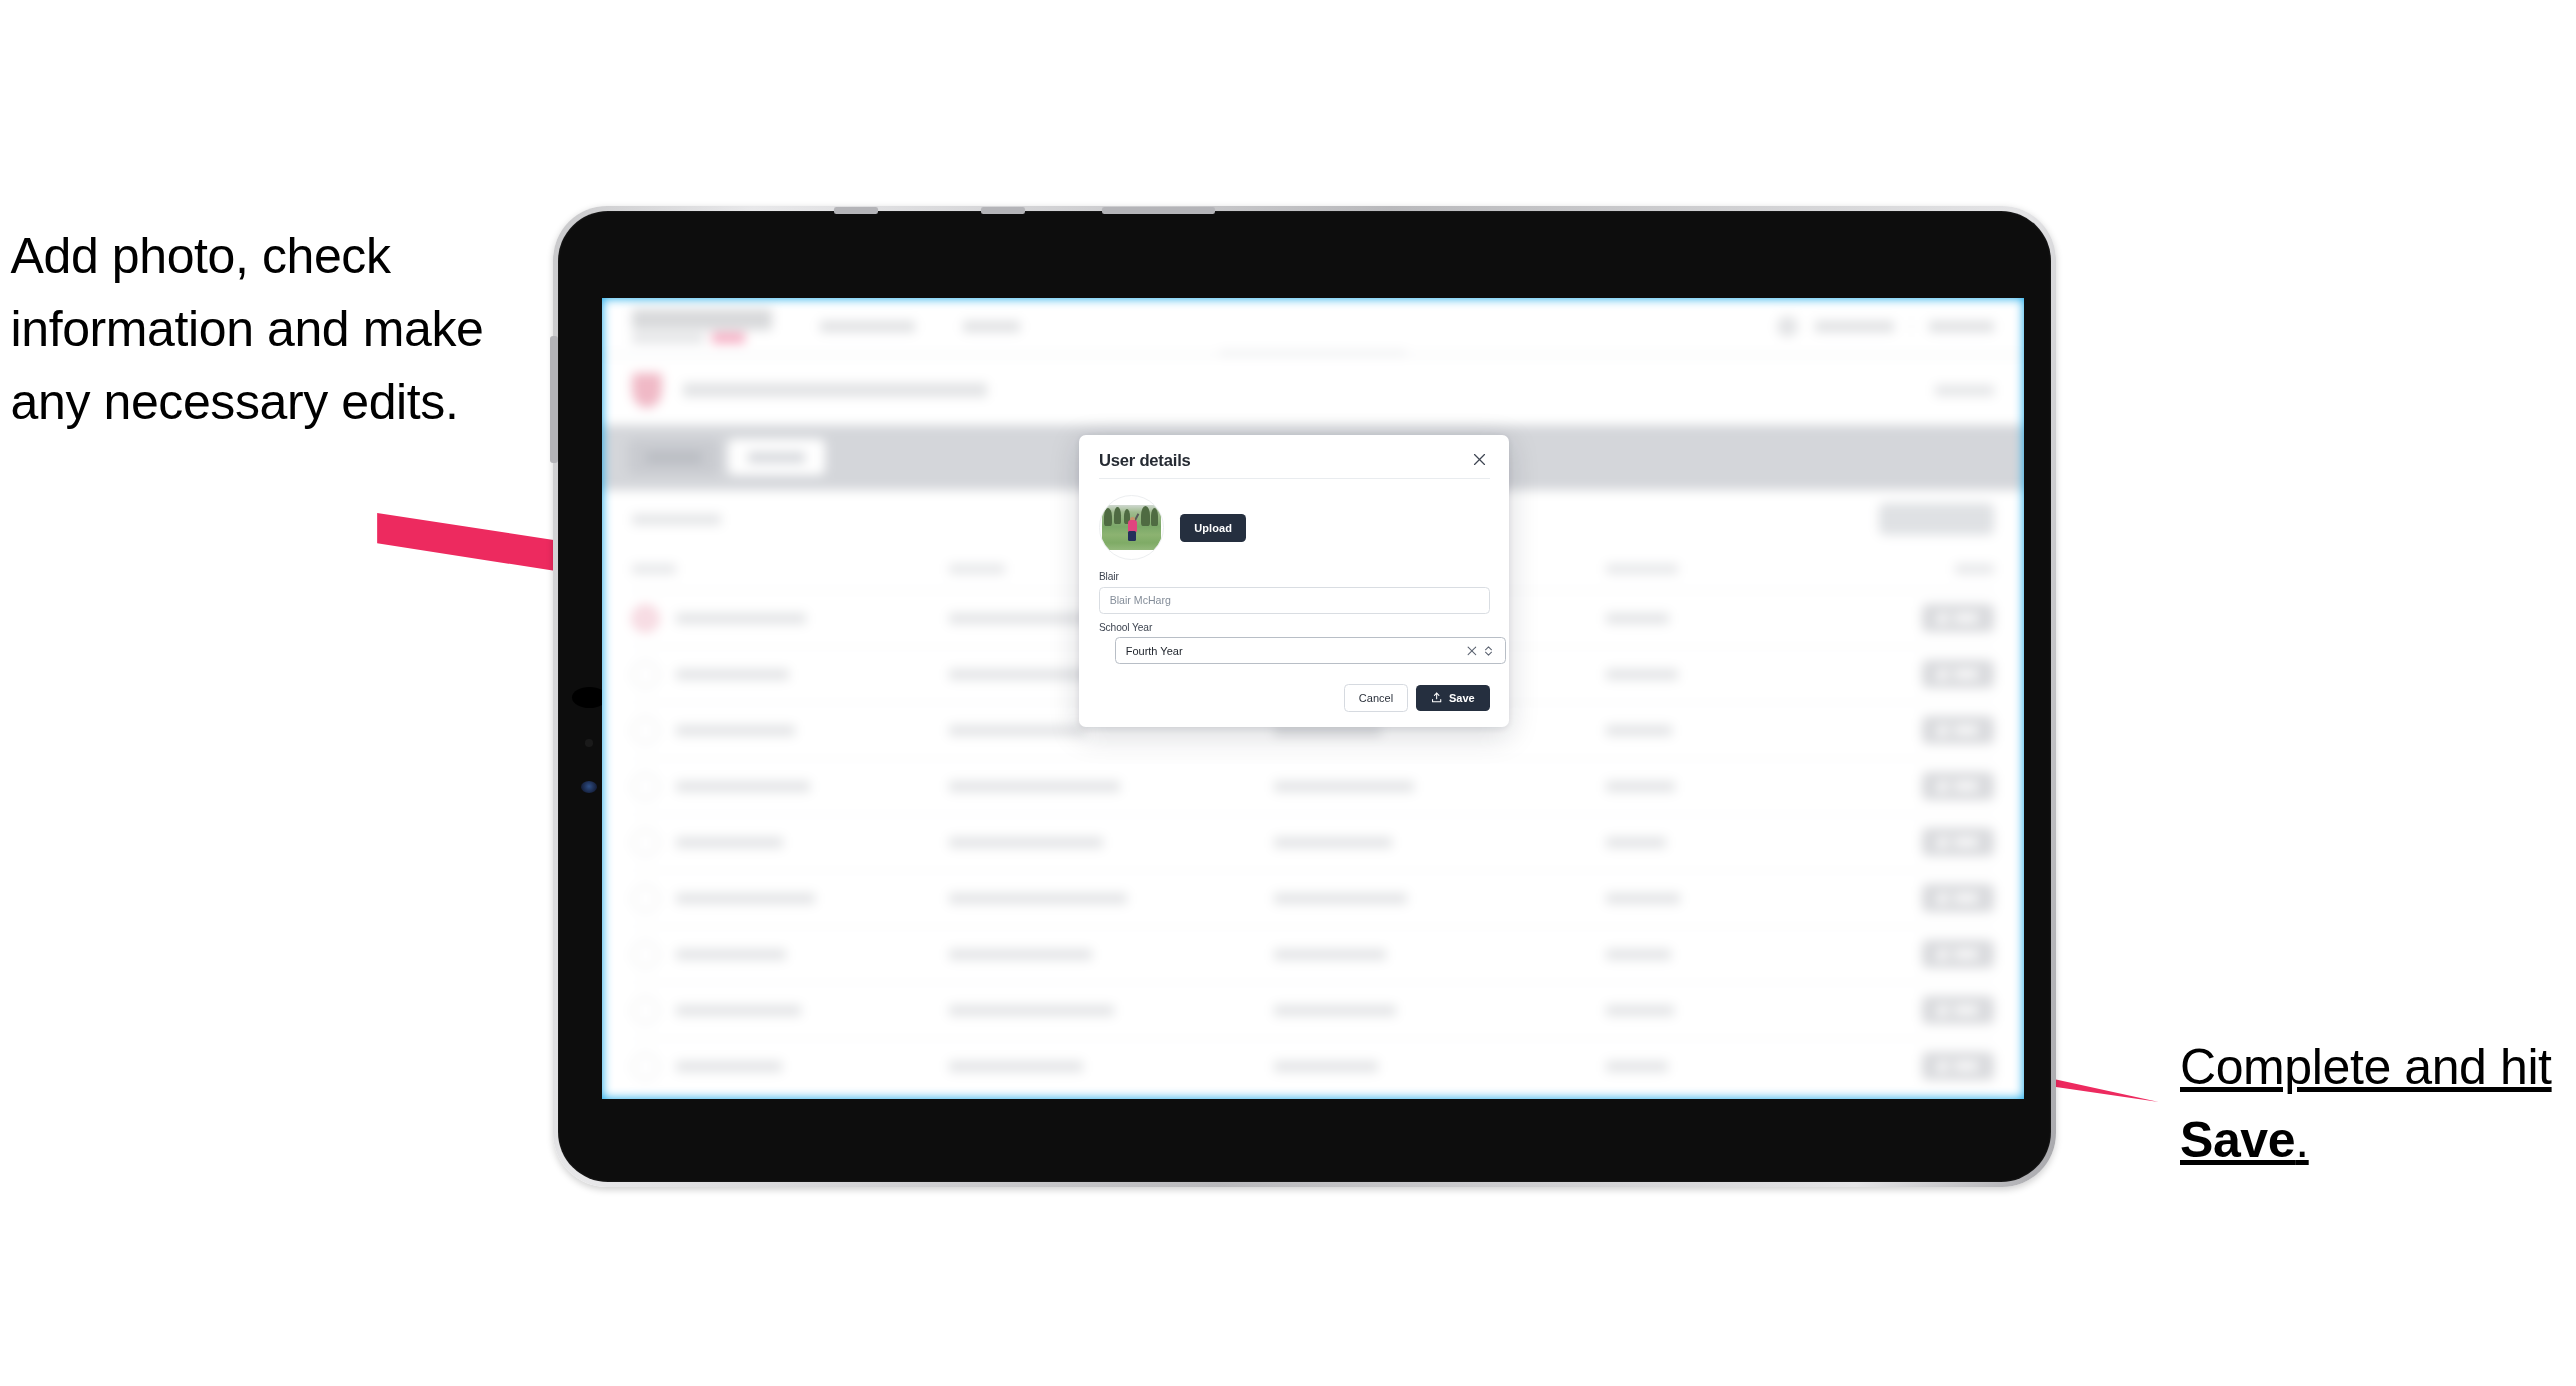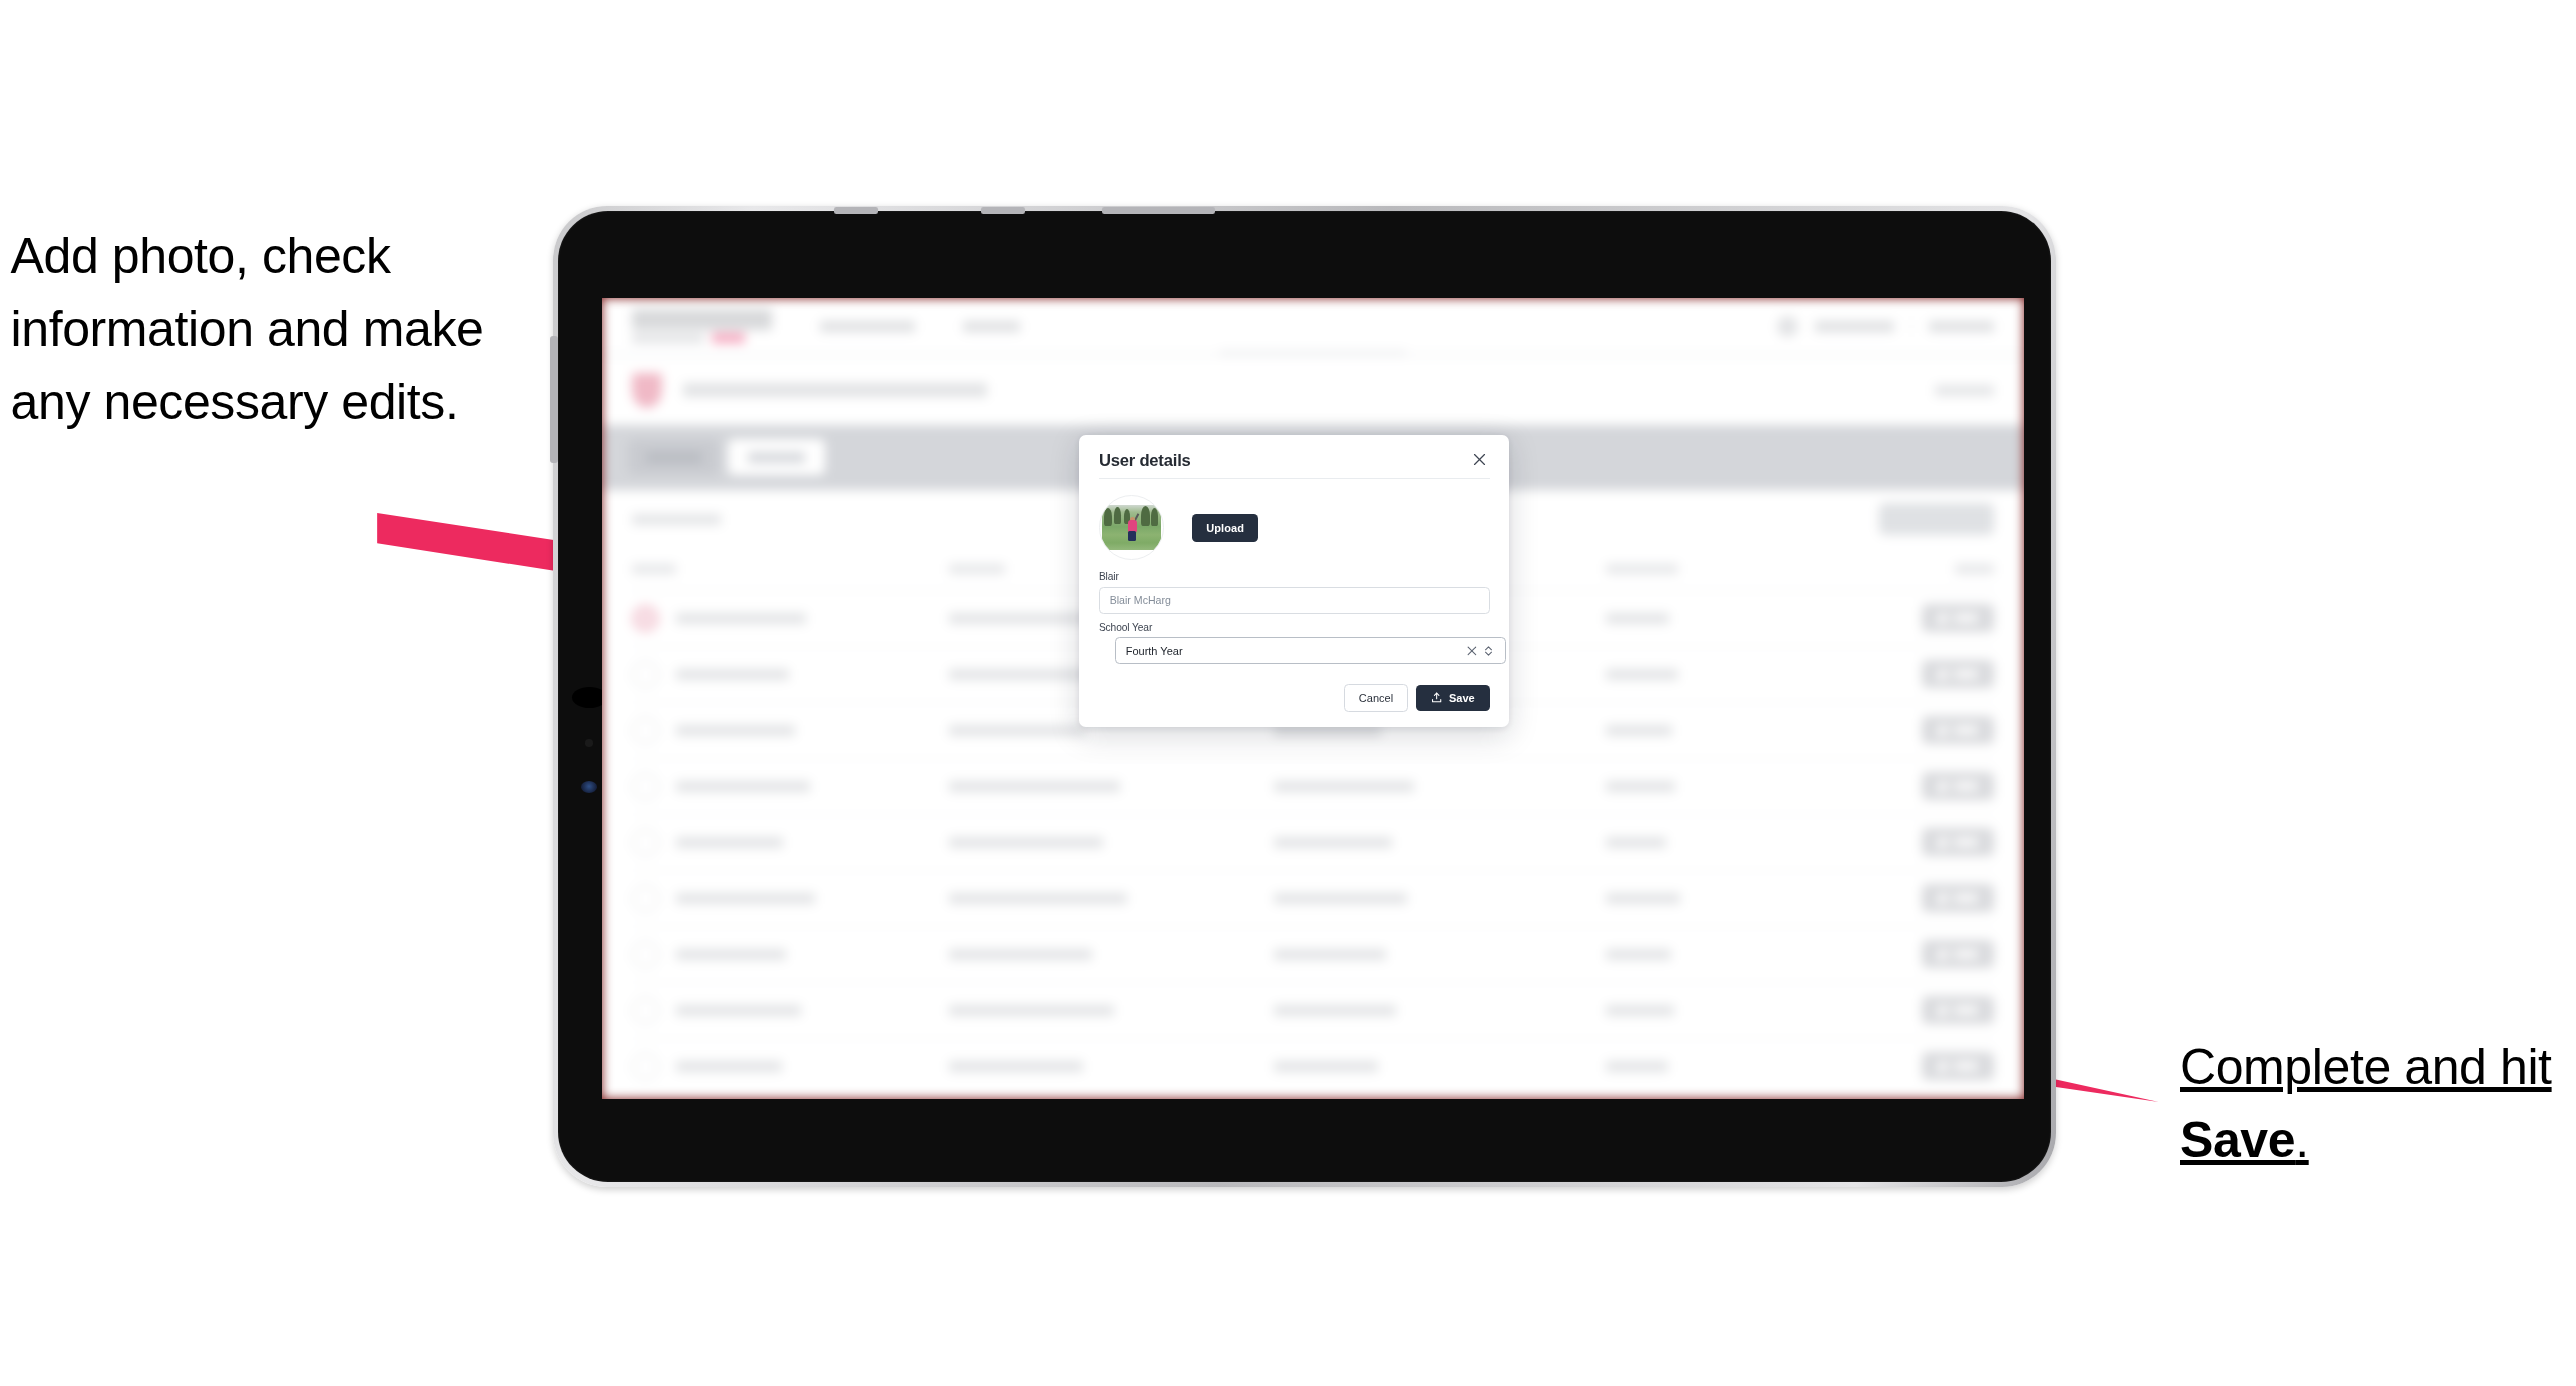--- a/index.html
+++ b/index.html
@@ -71,21 +71,21 @@
     box-sizing: border-box;
     position: relative;
     box-shadow: inset 0 0 2.3px rgba(255,255,255,0.12);
   }
   #tablet-screen {
     position: absolute;
     left: 44px;
     top: 87px;
     right: 27px;
     bottom: 83px;
-    background: #7f1d1d;
+    background: #0ea5e9;
     overflow: hidden;
     padding-left: 16px;
   }
   
   .hw {
     position: absolute;
     background: #b4b4b8;
     border-radius: 2.3px;
   }
   #hw-top-btn-1 { left: 276px; top: -4.5px; width: 44px;  height: 6.8px; }
@@ -286,21 +286,21 @@
   #modal-close-btn {
     width: 21px; height: 21px;
     margin-top: -3px;
     display: flex; align-items: center; justify-content: center;
     cursor: pointer;
     background: none; border: none; padding: 0;
   }
   #modal-avatar-row {
     display: flex;
     align-items: center;
-    gap: 28px;
+    gap: 16px;
     padding: 16px 0 10.6px 0;
   }
   #modal-avatar {
     width: 65px; height: 65px;
     border-radius: 50%;
     border: 1.5px solid #eceef0;
     box-sizing: border-box;
     display: flex; align-items: center; justify-content: center;
     overflow: hidden;
     background: #ffffff;

